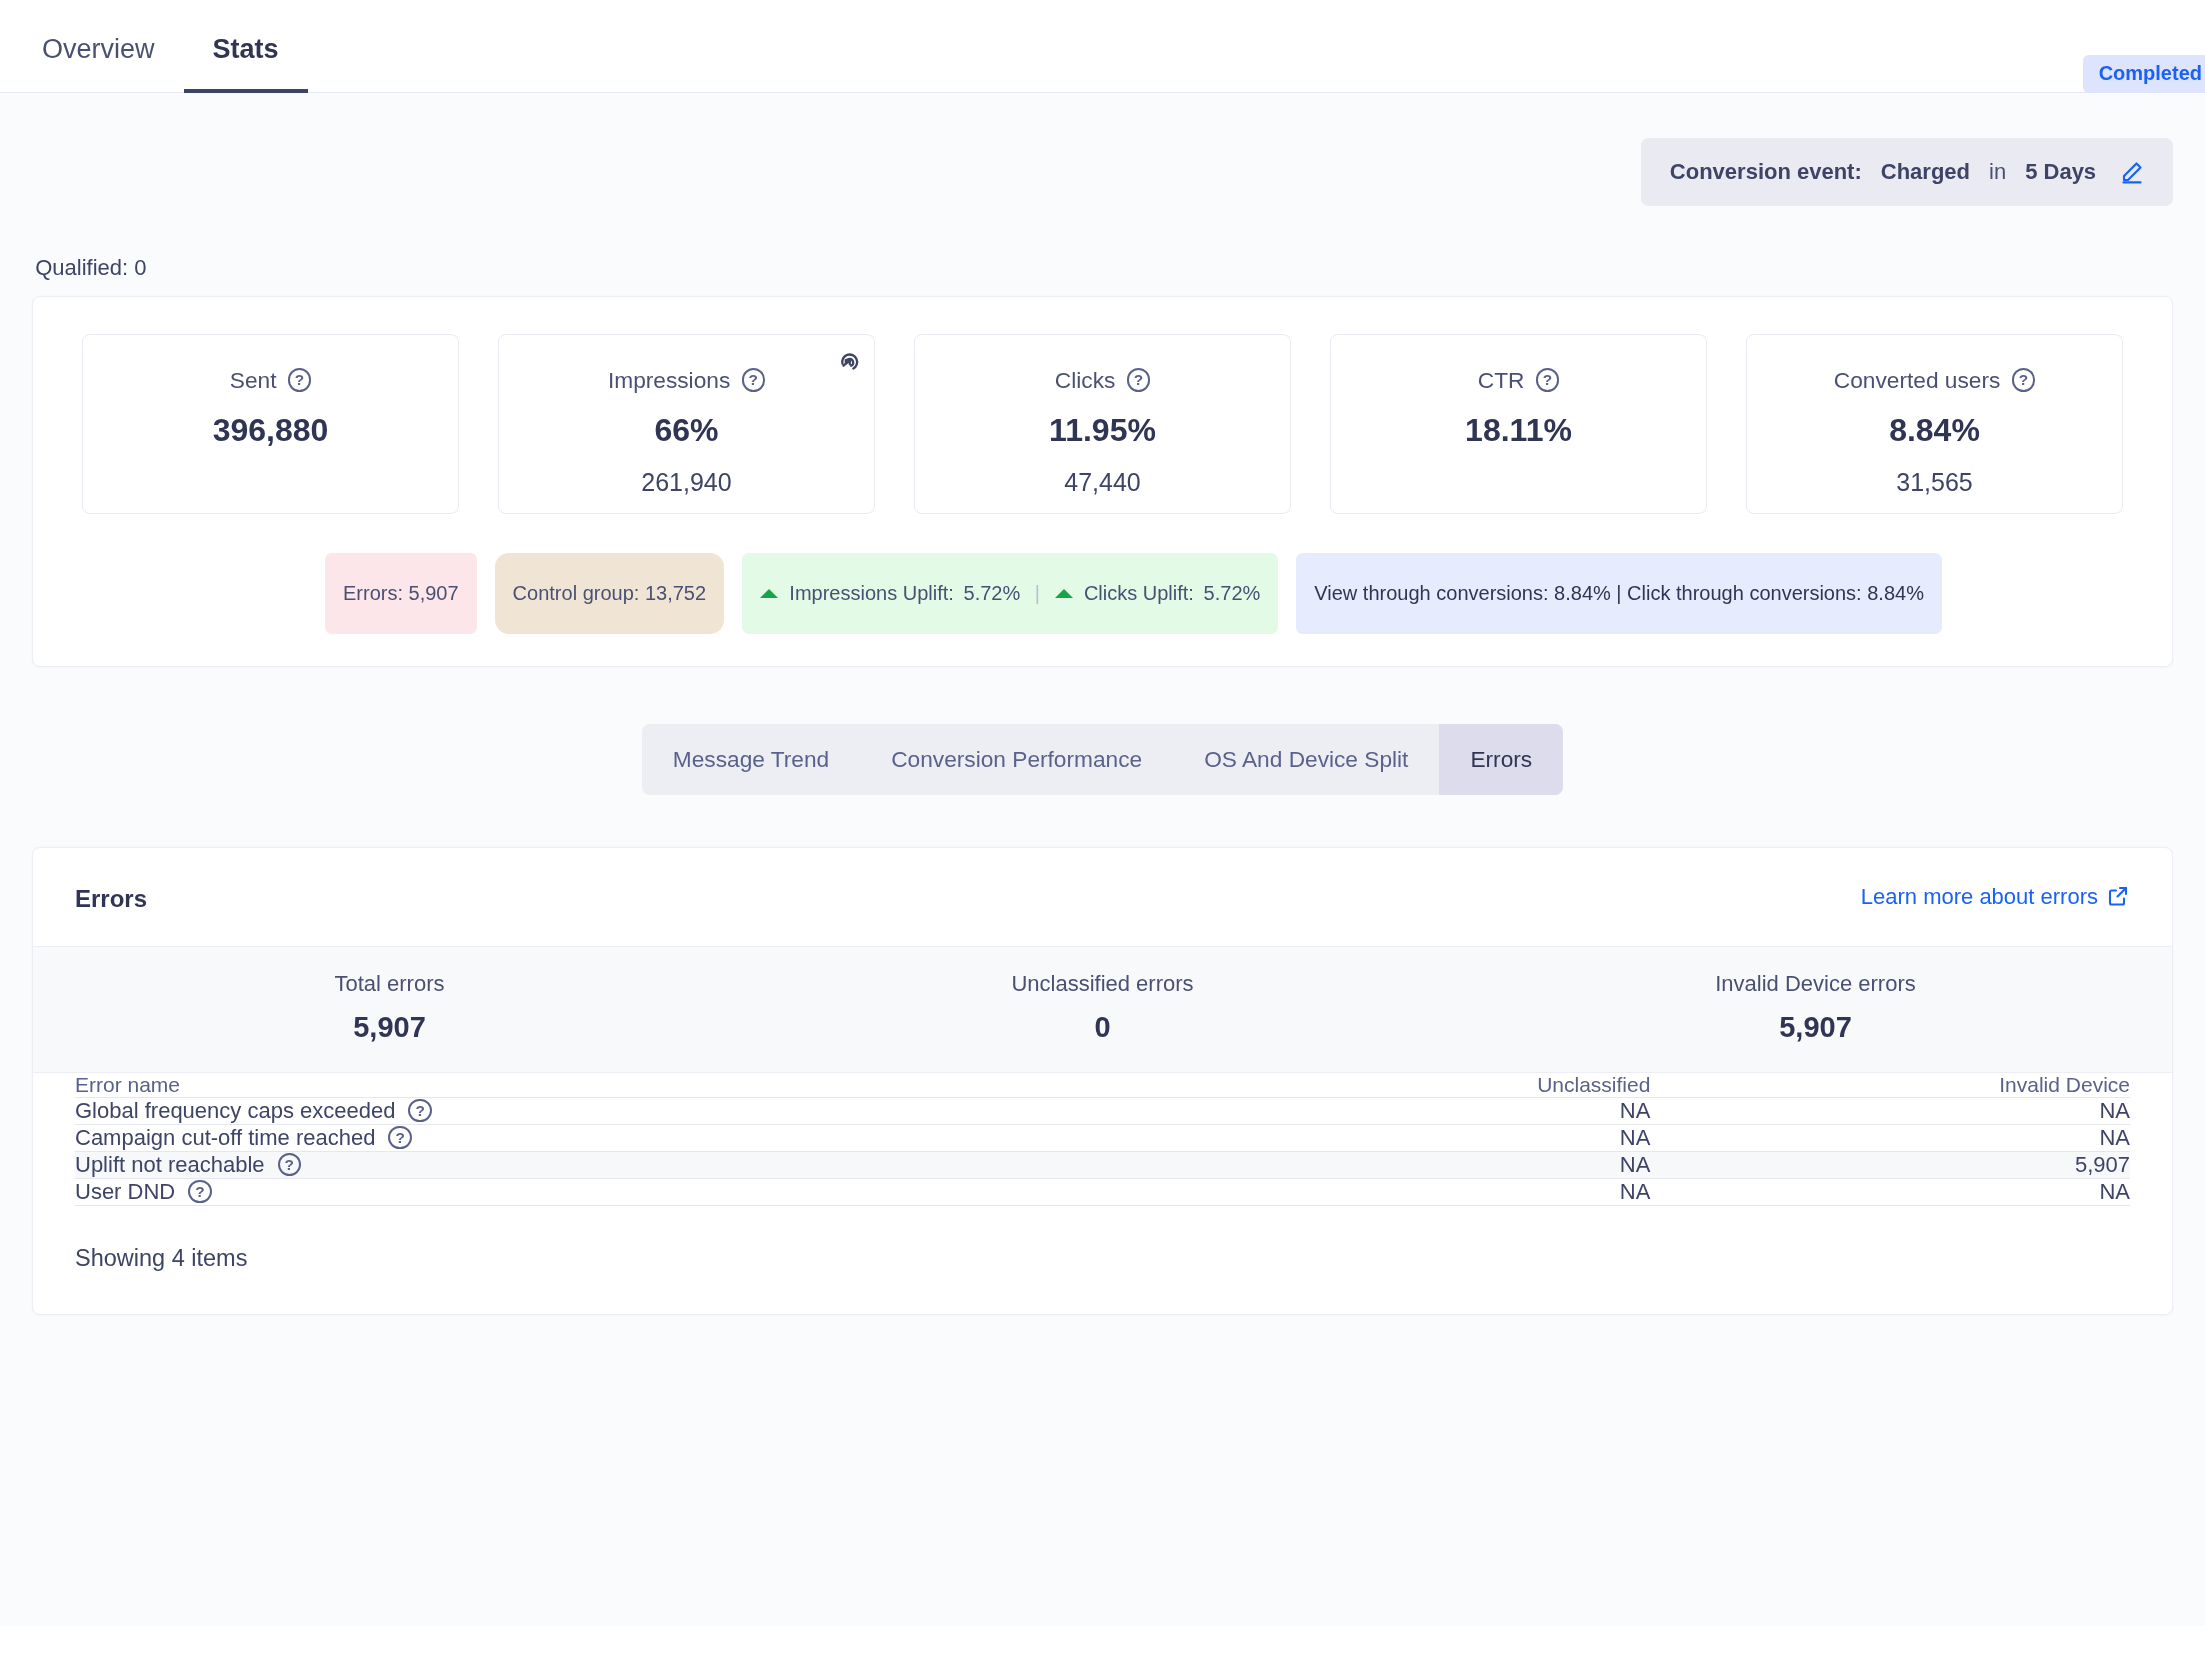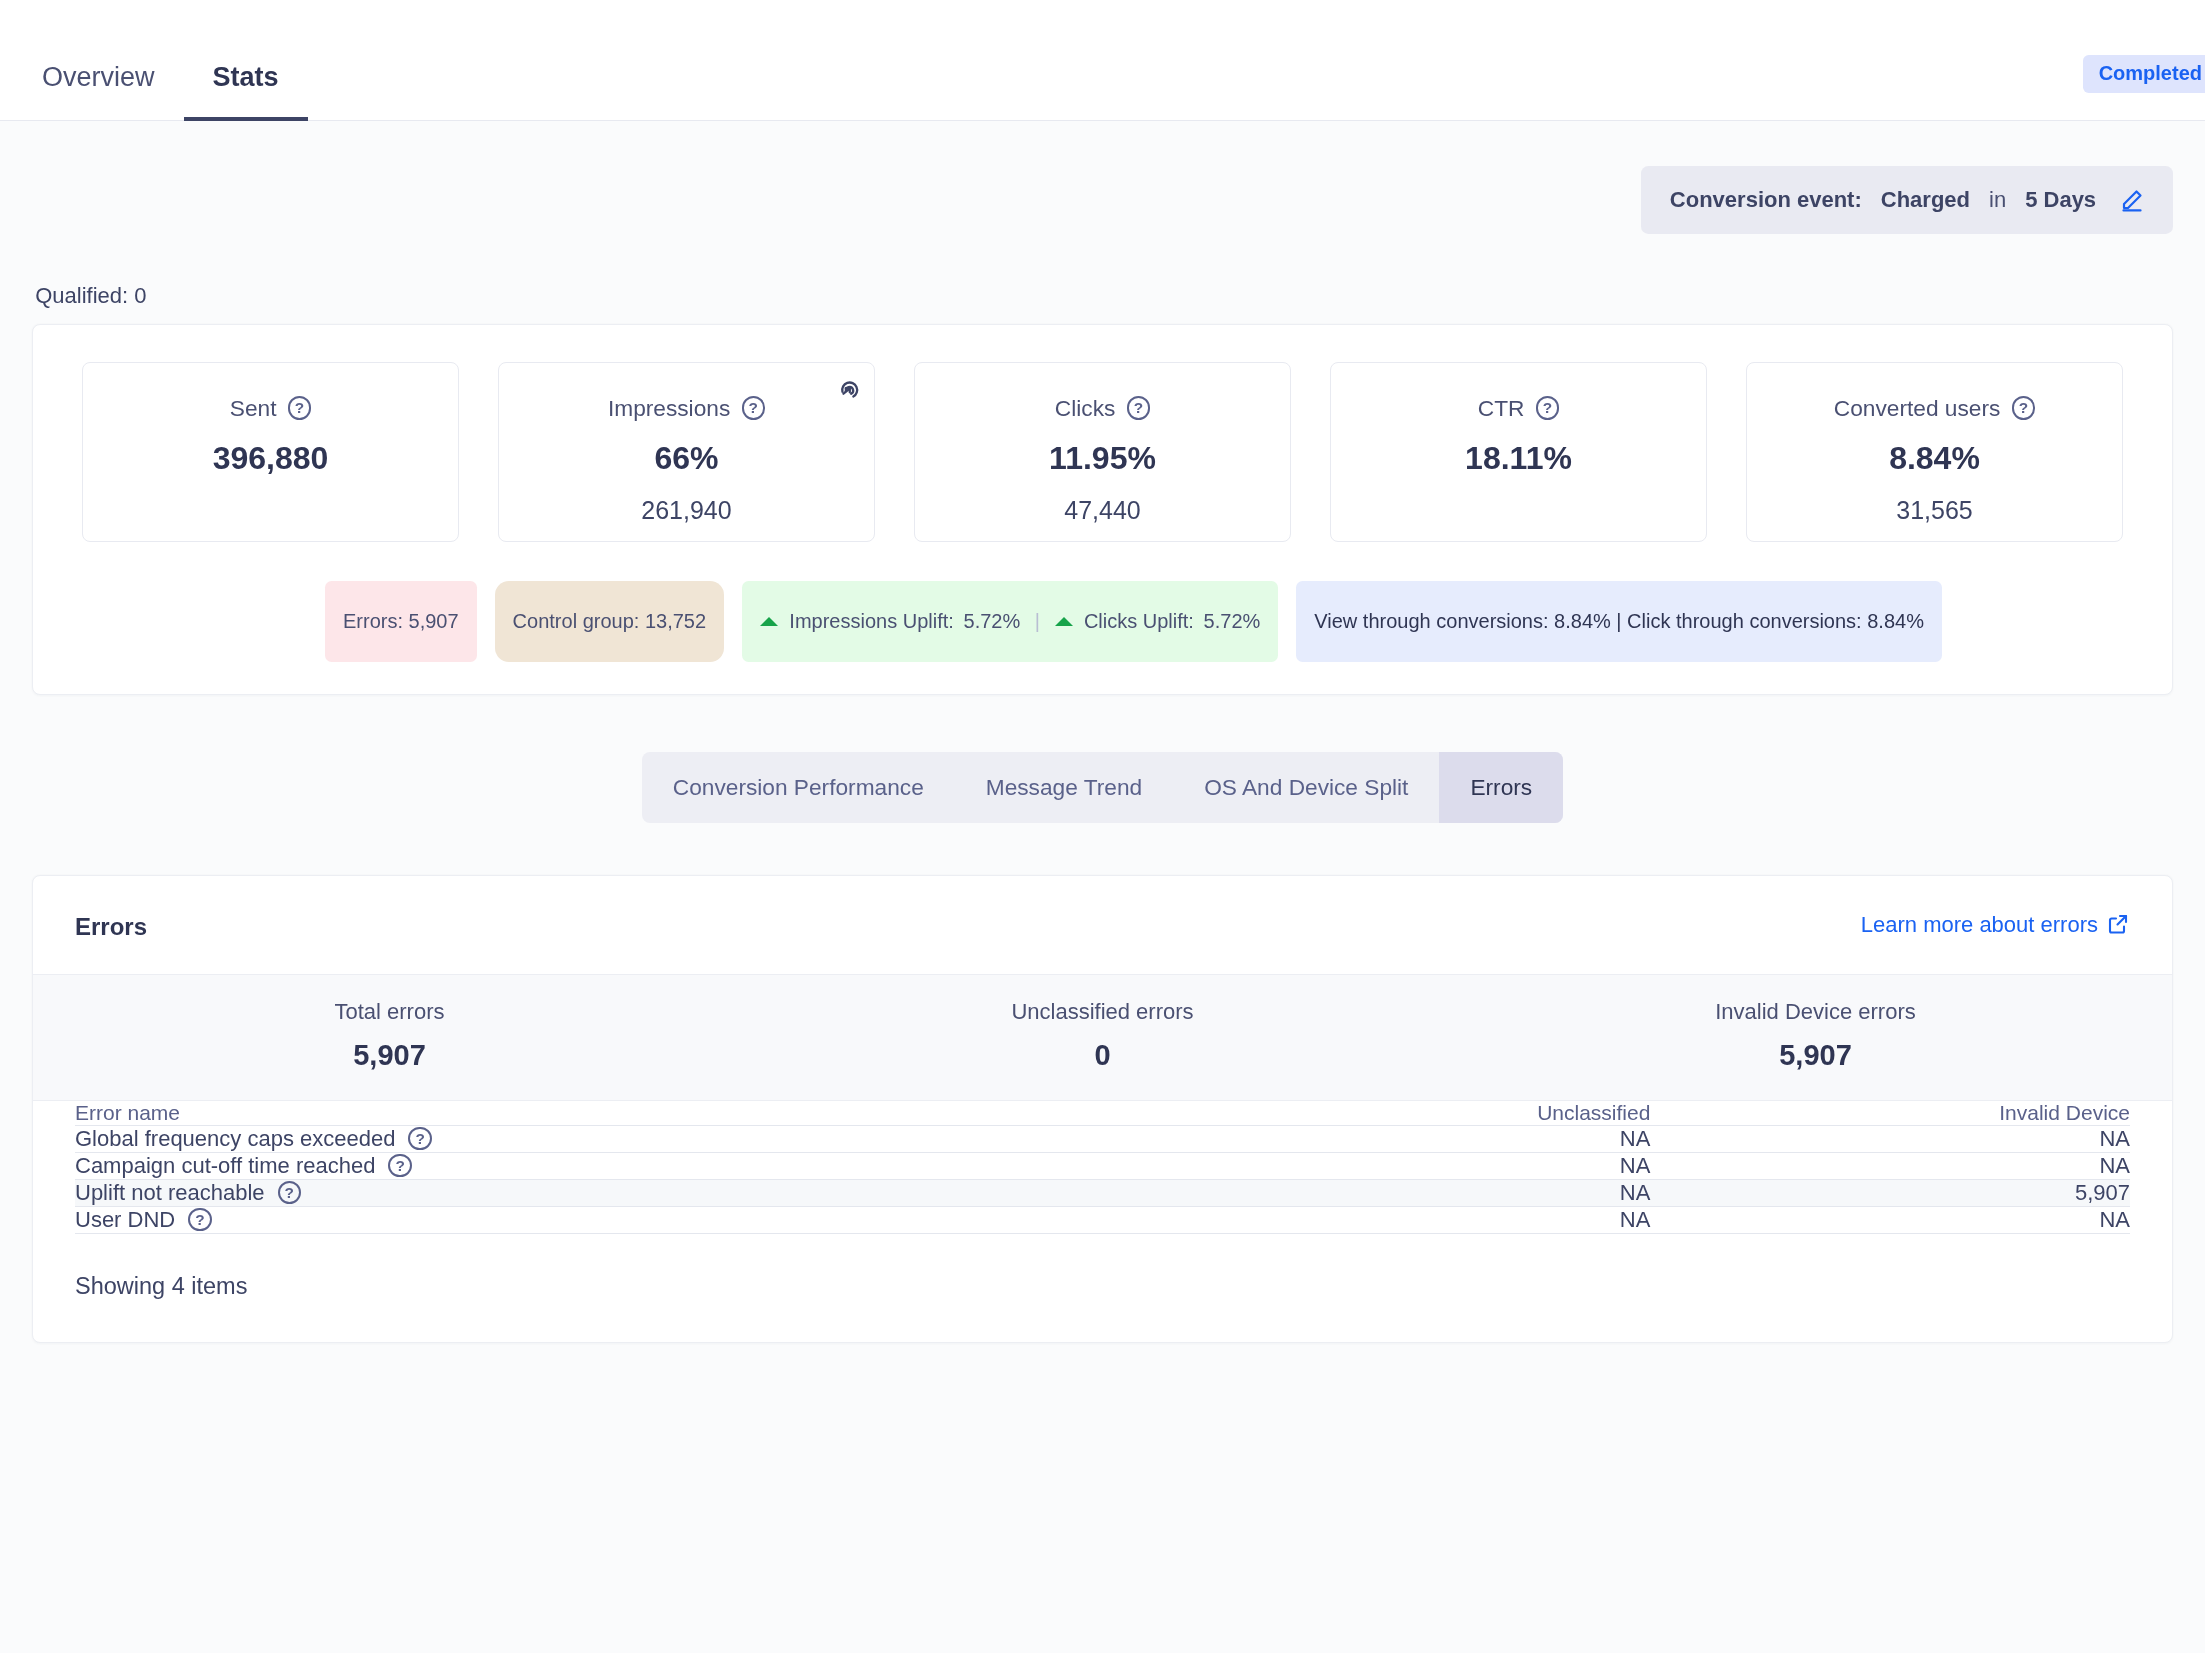--- a/index.html
+++ b/index.html
@@ -7,21 +7,21 @@
     width: 2205px; height: 1654px;
     background: #ffffff;
     font-family: "Liberation Sans", sans-serif;
     color: #3d4465;
     overflow: hidden;
   }
 
   
   .topbar {
     position: relative;
-    height: 121px;
+    height: 93px;
     background: #ffffff;
     border-bottom: 1.6px solid #e7e9f0;
     display: flex;
     align-items: flex-end;
   }
   .tabs-primary { display: flex; align-items: flex-end; height: 100%; padding-left: 13px; }
   .tab-primary {
     font-size: 27px;
     color: #4a5072;
     padding: 0 29px 27.5px 29px;
@@ -340,22 +340,22 @@
         <span>Clicks Uplift:</span>
         <span>5.72%</span>
       </div>
       <div class="pill pill-conv">View through conversions: 8.84% | Click through conversions: 8.84%</div>
     </div>
 
   </div>
 
   <div class="seg-wrap">
     <div class="seg">
+      <div class="seg-item">Message Trend</div>
       <div class="seg-item">Conversion Performance</div>
-      <div class="seg-item">Message Trend</div>
       <div class="seg-item">OS And Device Split</div>
       <div class="seg-item active">Errors</div>
     </div>
   </div>
 
   <div class="errors-panel">
 
     <div class="errors-header">
       <div class="errors-title">Errors</div>
       <div class="learn-link">

